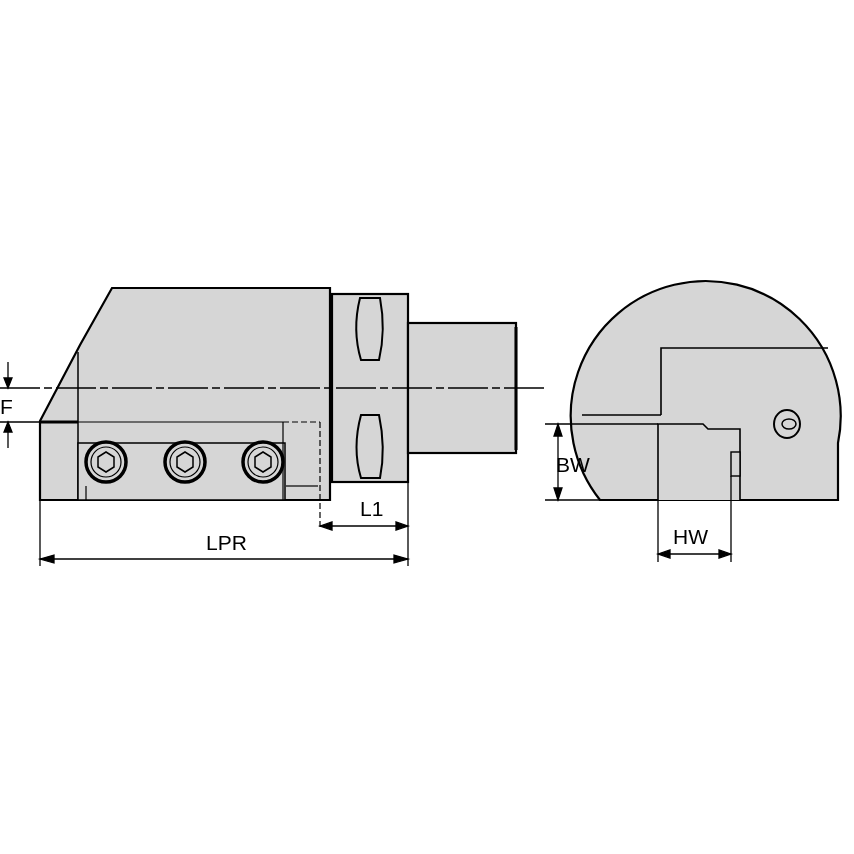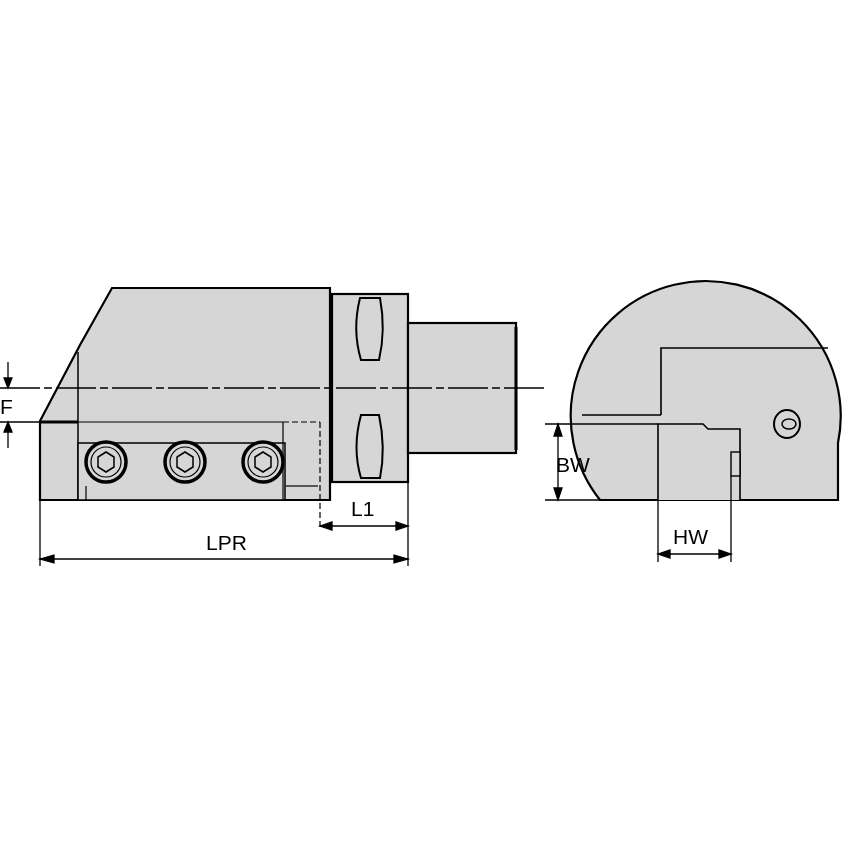--- a/index.html
+++ b/index.html
@@ -104,16 +104,16 @@
   <g stroke="#000" stroke-width="1.3" fill="#000">
     <line x1="658" y1="500" x2="658" y2="562"></line>
     <line x1="731" y1="476" x2="731" y2="562"></line>
     <line x1="658" y1="554" x2="731" y2="554"></line>
     <polygon points="658,554 670,550 670,558"></polygon>
     <polygon points="731,554 719,550 719,558"></polygon>
   </g>
 </svg>
 
 <div class="lbl" style="left:0px; top:396px;">F</div>
-<div class="lbl" style="left:351px; top:498px;">L1</div>
+<div class="lbl" style="left:360px; top:498px;">L1</div>
 <div class="lbl" style="left:206px; top:532px;">LPR</div>
 <div class="lbl" style="left:516px; top:454px;margin-left:40px;">BW</div>
 <div class="lbl" style="left:673px; top:526px;">HW</div>
 
 </body></html>

